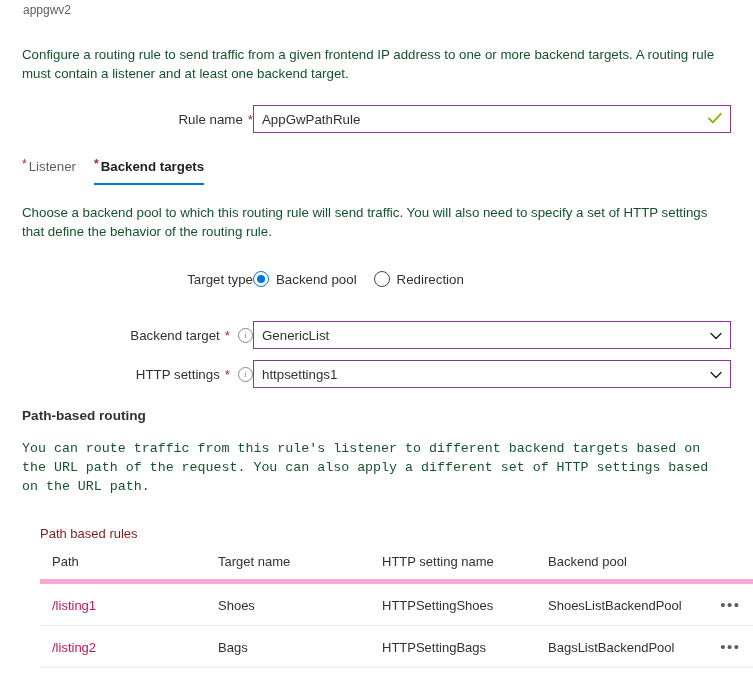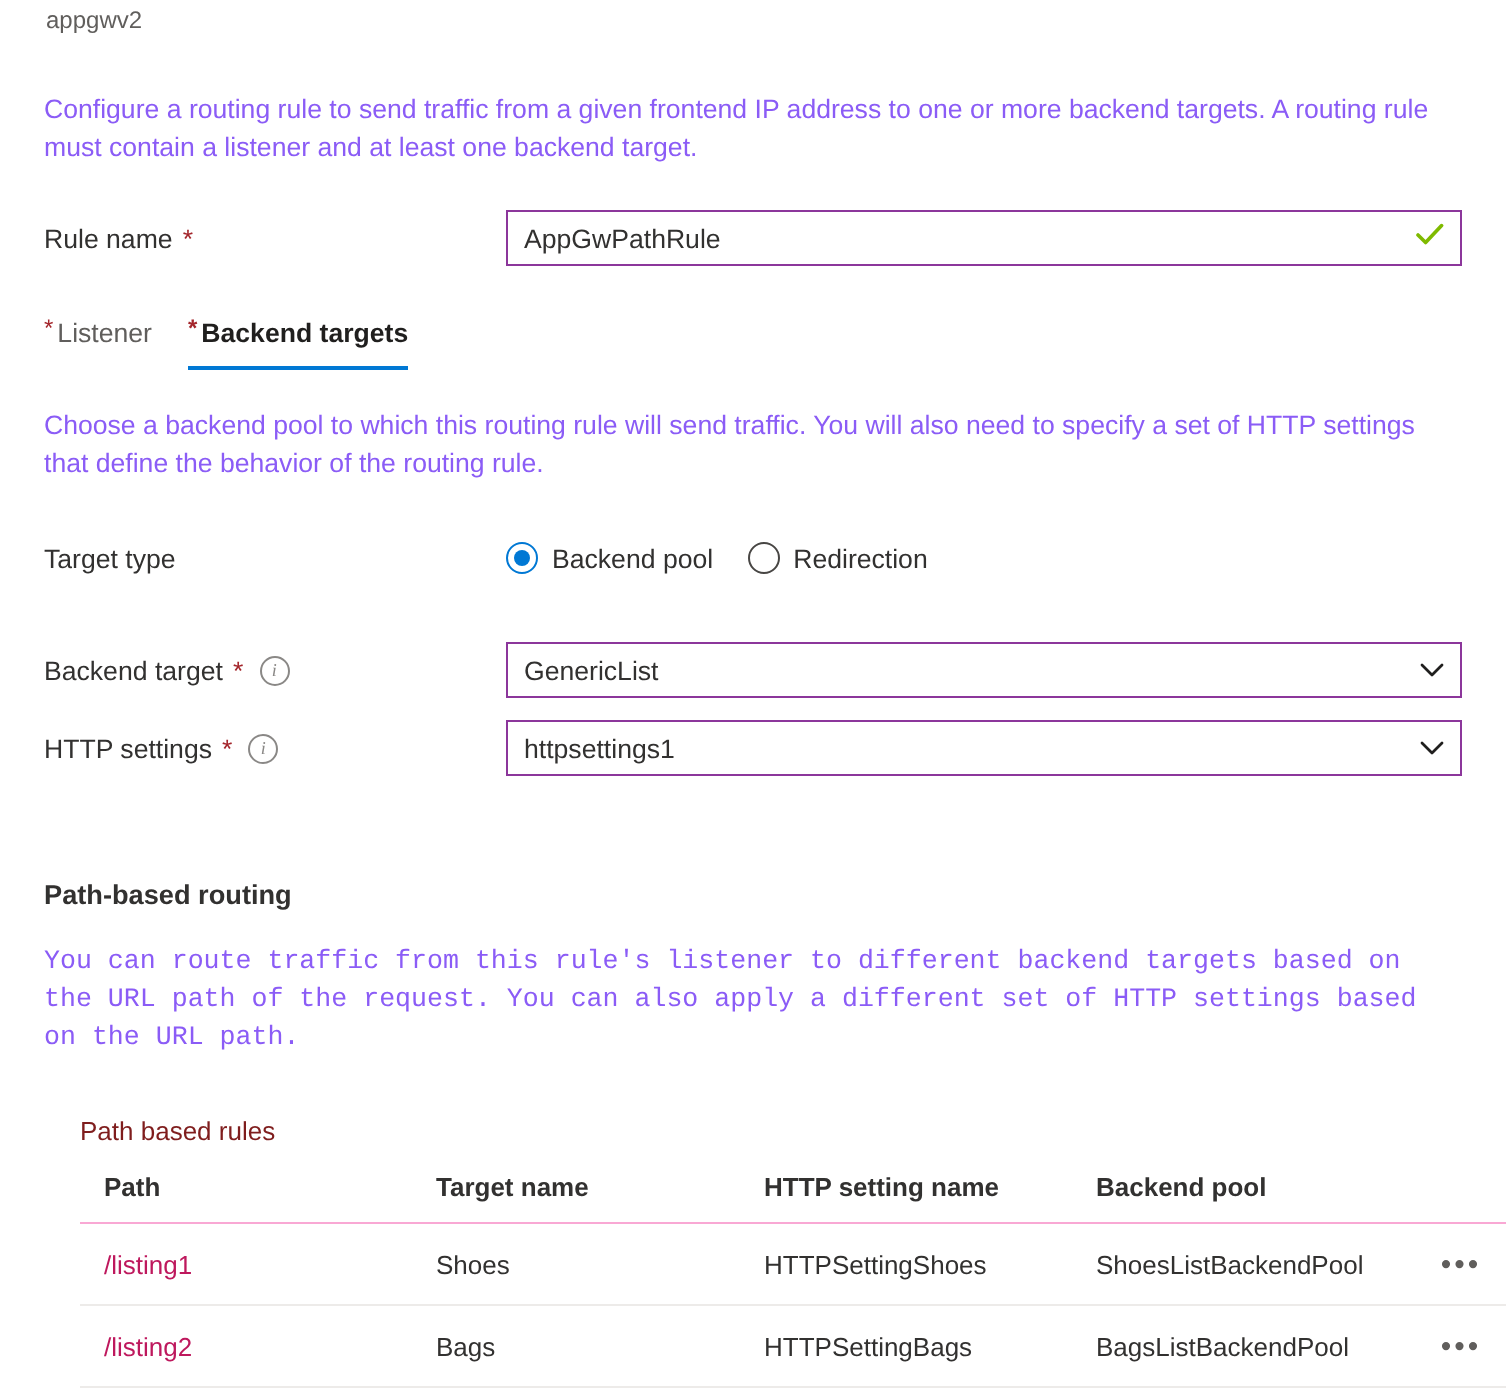--- a/index.html
+++ b/index.html
@@ -37,40 +37,41 @@
     font-size: 12px;
     color: #605e5c;
     margin: 2px 0 0 1px;
     line-height: 16px;
   }
 
   
   .desc {
     font-size: 13.3px;
     line-height: 19px;
-    color: #8b5cf6;
+    color: #14532d;
     margin: 0;
     max-width: 712px;
   }
   .desc-intro { padding-top: 27px; }
 
   
   .form-row {
     display: flex;
     align-items: center;
     min-height: 32px;
   }
   .form-label {
     width: 231px;
     flex: 0 0 231px;
     font-size: 13.3px;
     color: #323130;
     display: flex;
     align-items: center;
     gap: 5px;
+    justify-content: flex-end;
   }
   .req-star {
     color: #a4262c;
     font-size: 13.3px;
     line-height: 1;
     position: relative;
     top: 1px;
   }
   .info-icon {
     display: inline-flex;
@@ -227,24 +228,24 @@
     line-height: 17px;
   }
   table.pbr {
     border-collapse: collapse;
     width: 100%;
     table-layout: fixed;
   }
   table.pbr th {
     text-align: left;
     font-size: 13px;
-    font-weight: 700;
+    font-weight: 400;
     color: #323130;
     padding: 0 0 10px 0;
-    border-bottom: 1px solid #f9a8d4;
+    border-bottom: 5px solid #f9a8d4;
   }
   table.pbr td {
     font-size: 13px;
     color: #323130;
     padding: 13px 0 12px 0;
     border-bottom: 1px solid #edebe9;
     overflow: hidden;
     text-overflow: ellipsis;
     white-space: nowrap;
   }
@@ -351,21 +352,21 @@
         <span>httpsettings1</span>
       </div>
       <span class="chevron">
         <svg width="12" height="8" viewBox="0 0 12 8" aria-hidden="true">
           <polyline points="1,1.5 6,6.5 11,1.5" fill="none" stroke="#201f1e" stroke-width="1.4" stroke-linecap="round" stroke-linejoin="round"></polyline>
         </svg>
       </span>
     </div>
   </div>
 
-  <h2 class="section-head" style="margin-top:48px;">Path-based routing</h2>
+  <h2 class="section-head" style="margin-top:16px;">Path-based routing</h2>
   <p class="desc" style="margin-top:14px;font-family:Liberation Mono, monospace;">You can route traffic from this rule's listener to different backend targets based on the URL path of the request. You can also apply a different set of HTTP settings based on the URL path.</p>
 
   <div class="table-block">
     <div class="table-caption">Path based rules</div>
     <table class="pbr">
       <thead>
         <tr>
           <th class="c-path">Path</th>
           <th class="c-target">Target name</th>
           <th class="c-http">HTTP setting name</th>

